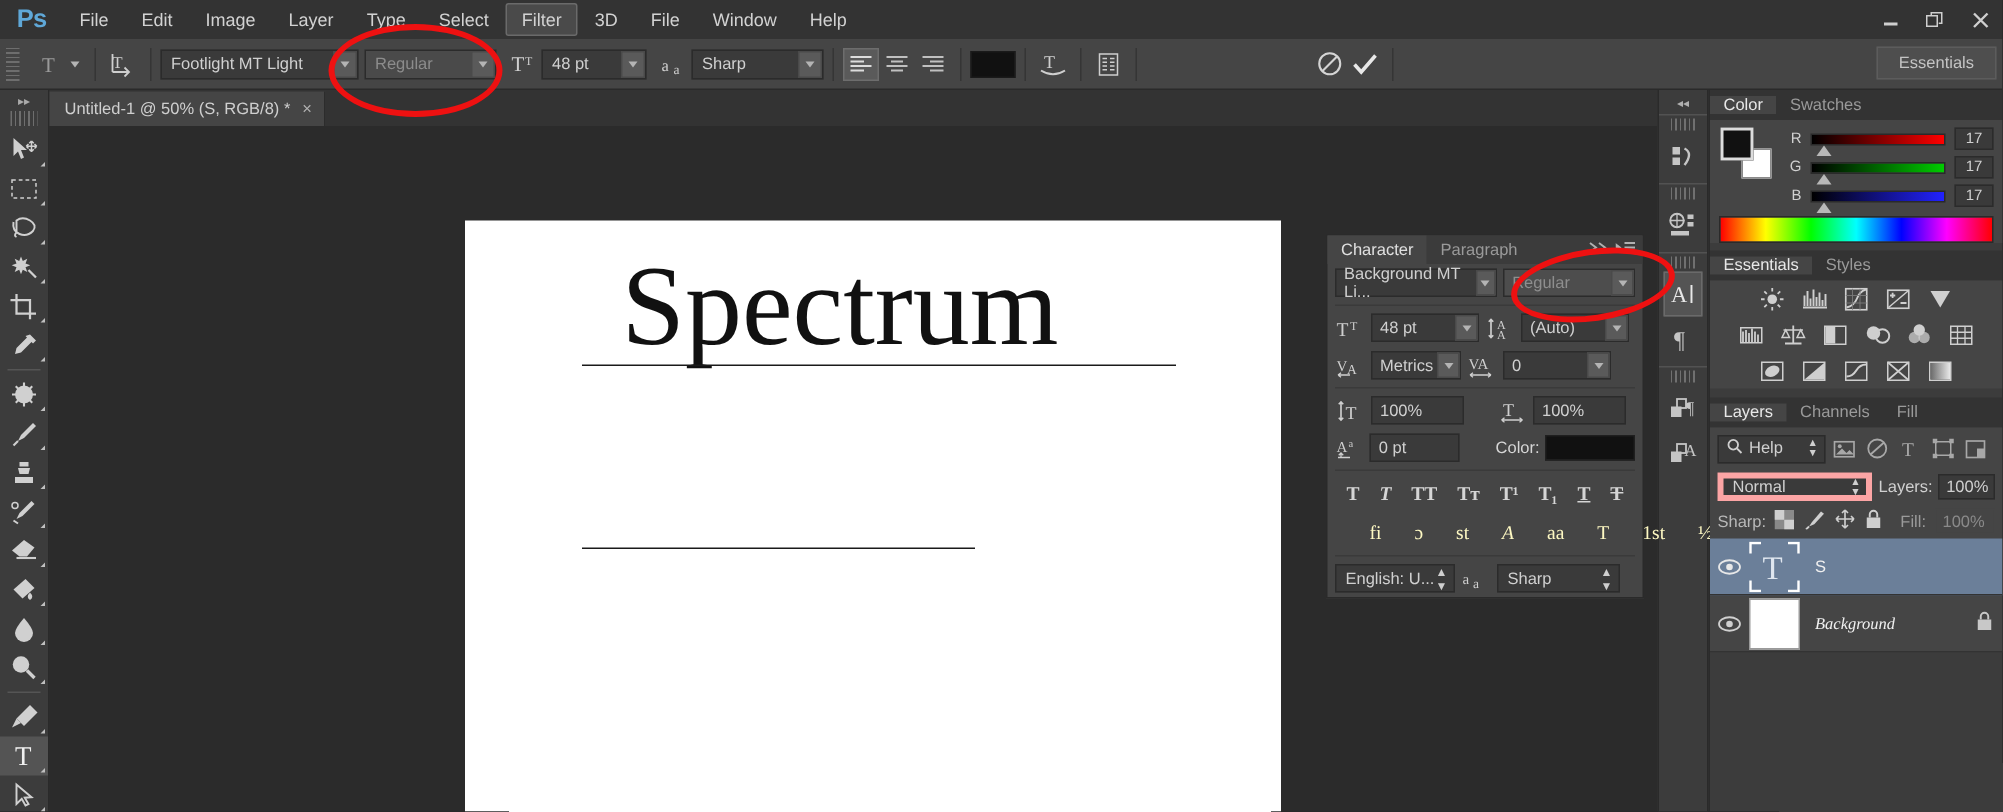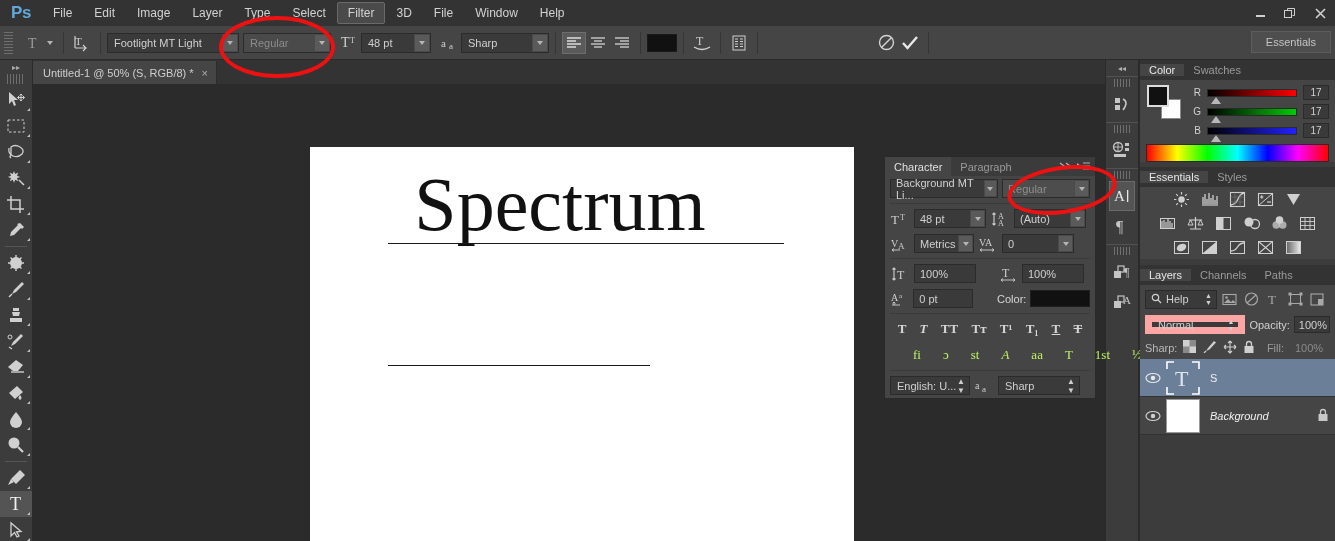--- a/index.html
+++ b/index.html
@@ -116,21 +116,21 @@
     padding-left:5px; }
   .cp-field.dim { background:#4d4d4d; color:#8e8e8e; }
   .cp-arw { width:15px; height:17px; background:#5a5a5a; border:1px solid #4a4a4a;
     margin-left:auto; display:flex; align-items:center; justify-content:center; }
   .cp-ic { width:20px; height:19px; display:flex; align-items:center;
     justify-content:center; color:#cfcfcf; font-size:11px; }
   .cp-sep { height:1px; background:#3a3a3a; margin:2px 5px; }
   .cp-style-row { display:flex; justify-content:space-around; padding:5px 6px; }
   .cp-style { color:#d6d6d6; font-size:13px; font-family:"Liberation Serif",serif;
     font-weight:bold; }
-  .cp-style.dim { color:#bef264; font-weight:normal;margin-left:22px; }
+  .cp-style.dim { color:#fef9c3; font-weight:normal;margin-left:22px; }
   .cp-color-sw { width:62px; height:17px; background:#111;
     border:1px solid #1f1f1f; }
   .cp-sel { background:#3a3a3a; border:1px solid #2b2b2b; height:19px;
     display:flex; align-items:center; padding:0 4px 0 6px; font-size:11px;
     color:#d0d0d0; }
 
   
   .rightcol { position:absolute; left:1140px; top:60px; width:195px;
     height:481px; background:#3c3c3c; }
   .pnl-tabs { display:flex; height:20px; background:#333333;align-items:center; }
@@ -161,38 +161,38 @@
   .adj-ic { width:26px; height:22px; display:flex; align-items:center;
     justify-content:center; }
 
   .layerfilter { display:flex; align-items:center; gap:2px; padding:4px 5px; }
   .kindsel { background:#3a3a3a; border:1px solid #2b2b2b; height:19px;
     display:flex; align-items:center; gap:4px; padding:0 4px 0 5px;
     font-size:11px; color:#d0d0d0; width:72px; }
   .lf-ic { width:20px; height:20px; display:flex; align-items:center;
     justify-content:center; }
   .blendrow { display:flex; align-items:center; gap:4px; padding:2px 5px; }
-  .blendsel { background:#3a3a3a; border:7px solid #fca5a5; height:19px;
+  .blendsel { background:#3a3a3a; border:4px solid #fca5a5; height:19px;
     width:110px; display:flex; align-items:center; padding:0 4px 0 6px;
     font-size:11px; color:#d0d0d0; }
   .opacbox { background:#3a3a3a; border:1px solid #2b2b2b; height:17px;
     width:40px; display:flex; align-items:center; padding-left:4px;
     font-size:11px; color:#d0d0d0; }
   .opacbox.dim { background:#454545; border-color:#454545; color:#8a8a8a; }
   .lockrow { display:flex; align-items:center; gap:6px; padding:3px 5px; }
   .layerlist { }
   .layerrow { height:38px; display:flex; align-items:center;
     border-bottom:1px solid #333; position:relative; }
   .layerrow.sel { background:#6b7f99; }
   .eye { width:26px; display:flex; align-items:center; justify-content:center; }
   .thumb { width:34px; height:34px; background:#fff; border:1px solid #999;
     display:flex; align-items:center; justify-content:center; }
   .thumb.txt { background:transparent; border:none; position:relative; }
   .layername { margin-left:10px; font-size:11px; color:#f0f0f0; }
-  .layername.ital { font-style:italic; }
+  .layername.ital { font-style:italic;font-family:Liberation Serif, serif; }
   .locki { margin-left:auto; margin-right:6px; }
 
   
   .annot { position:absolute; border:4px solid #ee1111; border-radius:50%;
     pointer-events:none; }
   .annot1 { left:219px; top:16px; width:116px; height:62px; }
   .annot2 { left:1007px; top:166px; width:110px; height:48px;
     transform:rotate(-8deg); }
 </style>
 </head>
@@ -884,21 +884,21 @@
               </defs>
               <rect x="2" y="2" width="13" height="11" fill="url(#gm)"></rect>
             </svg>
         </span>
       </div>
     </div>
 
     <div class="pnl-tabs" style="margin-top:6px">
       <div class="pnl-tab active">Layers</div>
       <div class="pnl-tab">Channels</div>
-      <div class="pnl-tab">Paths</div>
+      <div class="pnl-tab">Fill</div>
     </div>
     <div class="pnl-body">
       <div class="layerfilter">
         <div class="kindsel">
           <span>
             <svg width="11" height="11">
                 <circle cx="4.5" cy="4.5" r="3.2" fill="none" stroke="#cfcfcf" stroke-width="1.2"></circle>
                 <path d="M7 7 l3 3" stroke="#cfcfcf" stroke-width="1.2"></path>
               </svg>
           </span>
@@ -938,21 +938,21 @@
               <rect x="8" y="6" width="5" height="6" fill="#a8a8a8"></rect>
             </svg>
         </span>
       </div>
 
       <div class="blendrow">
         <div class="blendsel">
           <span>Normal</span>
           <span style="margin-left:auto;font-size:7px;color:#cfcfcf;line-height:7px">▲<br>▼</span>
         </div>
-        <span style="color:#d0d0d0">Opacity:</span>
+        <span style="color:#d0d0d0">Layers:</span>
         <div class="opacbox">100%</div>
       </div>
 
       <div class="lockrow">
         <span style="color:#b8b8b8">Sharp:</span>
         <span>
           <svg width="13" height="13">
               <rect width="13" height="13" fill="#8a8a8a"></rect>
               <rect width="6.5" height="6.5" fill="#cfcfcf"></rect>
               <rect x="6.5" y="6.5" width="6.5" height="6.5" fill="#cfcfcf"></rect>

